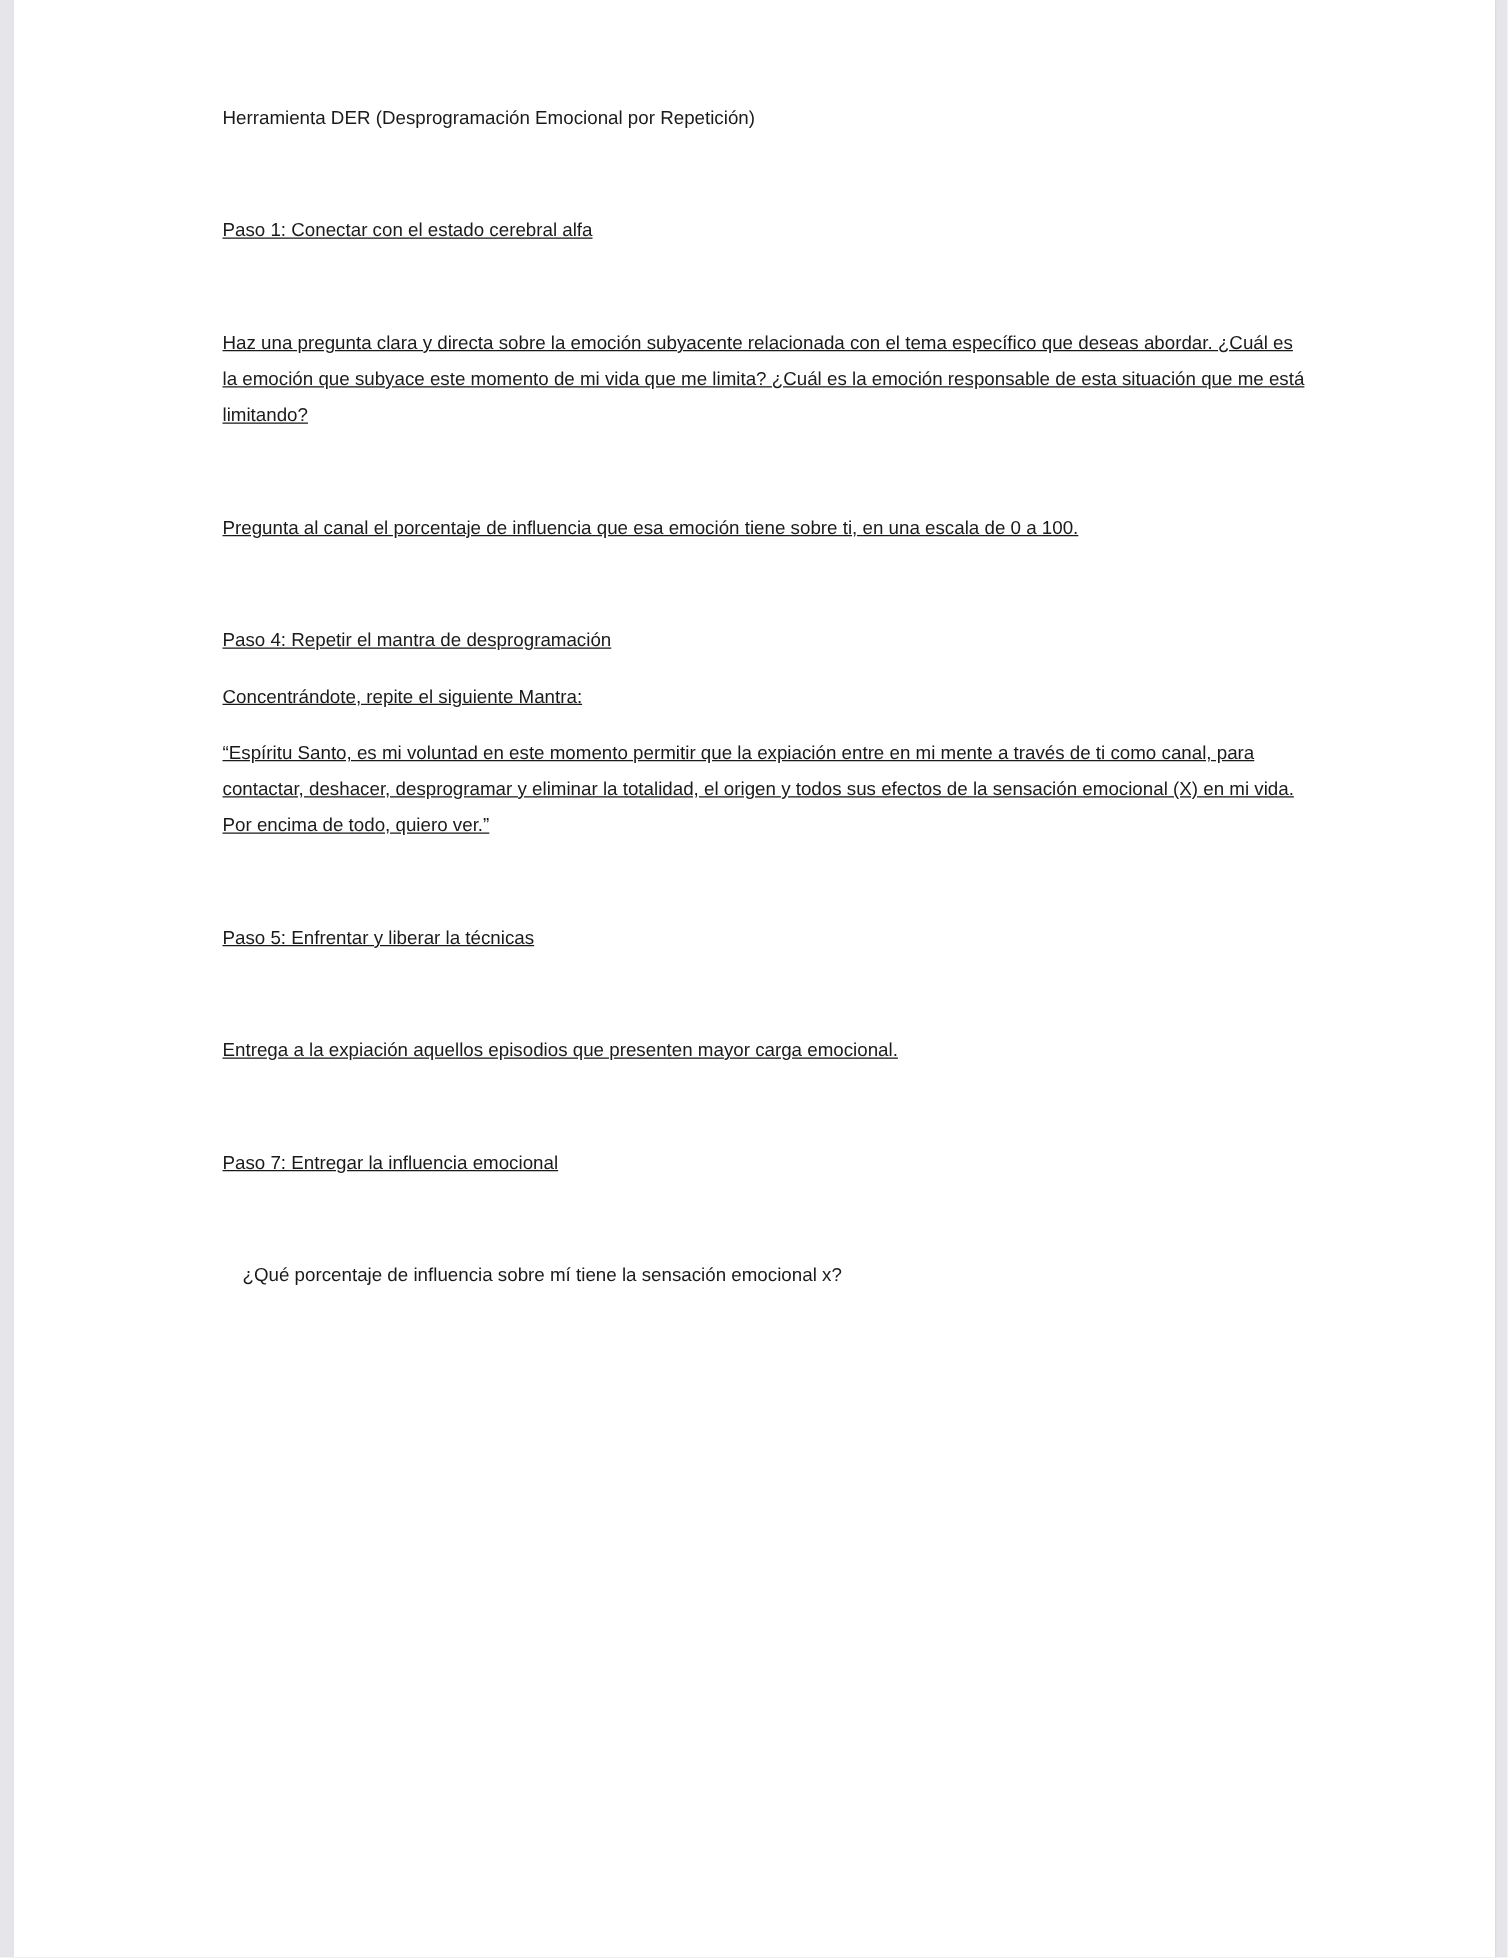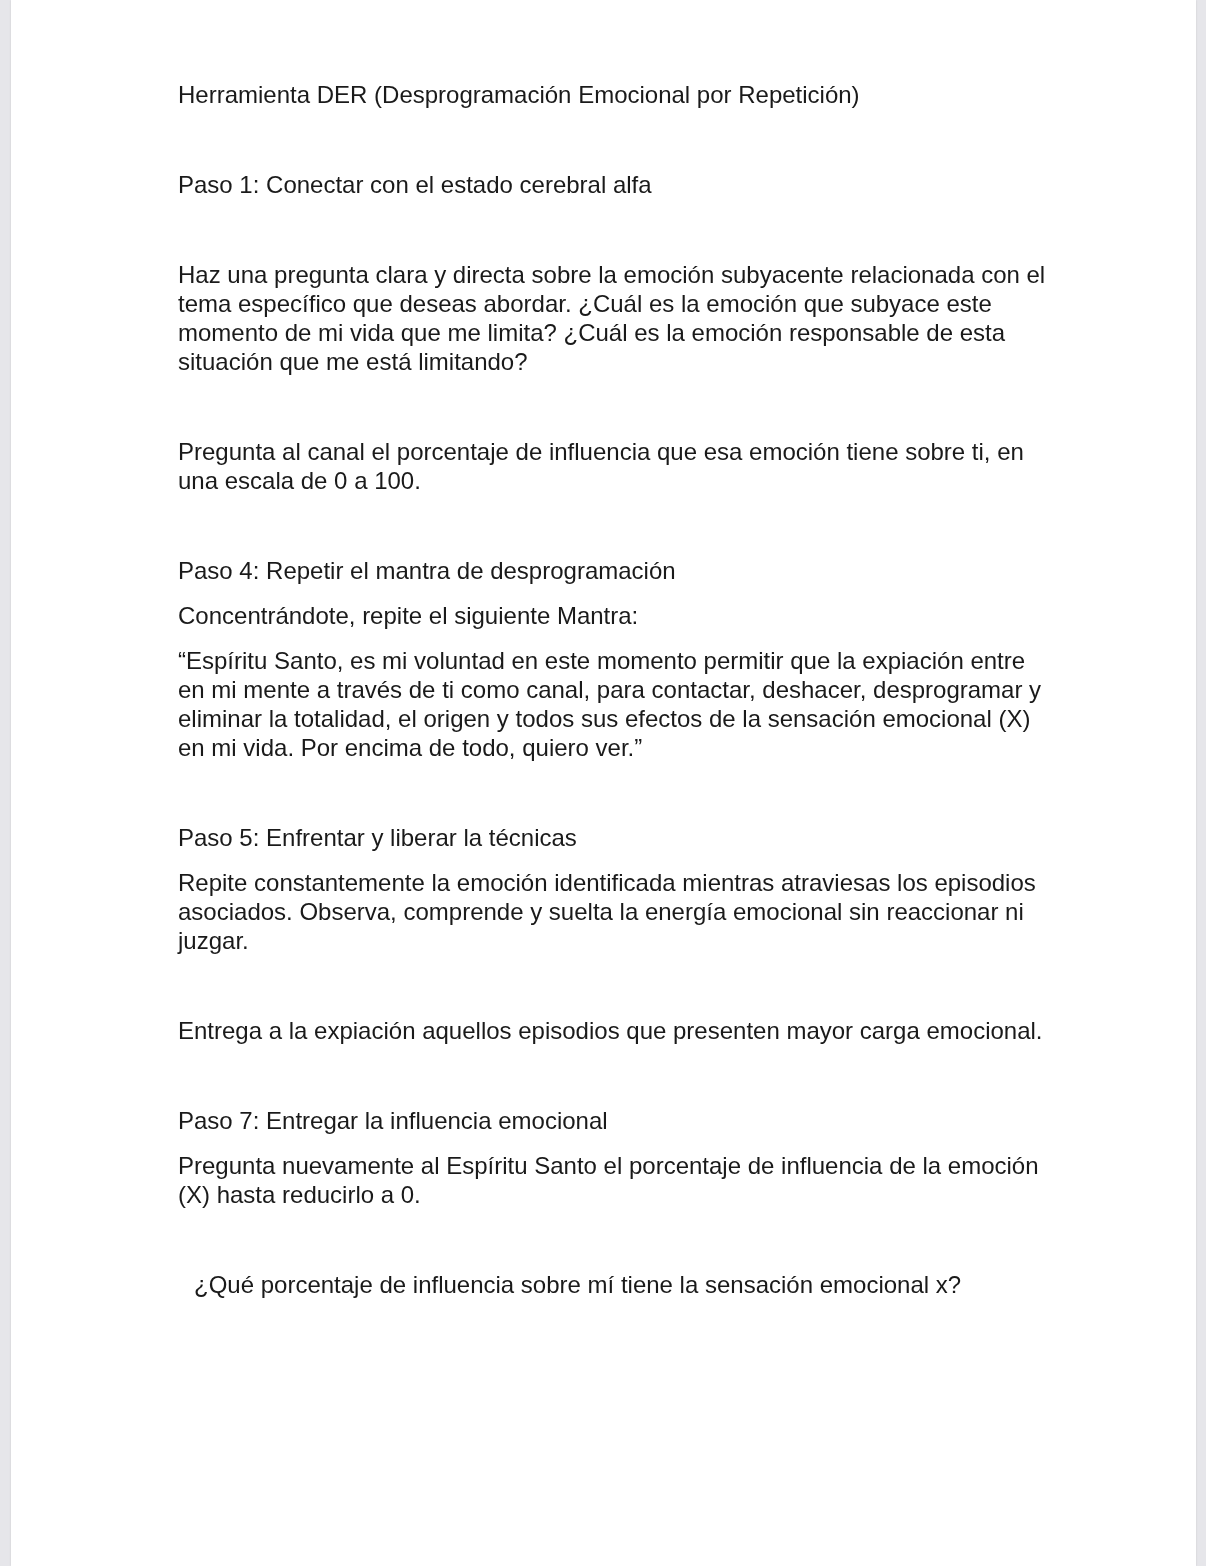--- a/index.html
+++ b/index.html
@@ -8,24 +8,24 @@
     background:#e6e6ea;
     font-family:"Liberation Sans", sans-serif;
   }
   .page {
     position:absolute; left:11px; top:0; width:1185px; height:1566px;
     background:#ffffff;
     box-shadow: 0 0 2px rgba(0,0,0,0.12);
   }
   .content {
     position:absolute; left:167px; top:80px; width:870px;
-    color:#1a1a1a; font-size:24px; line-height:29px;
+    color:#1a1a1a; font-size:15px; line-height:29px;
   }
   .title { margin:0 0 61px 0; }
-  .section { margin:2px 0 61px 0; }
+  .section { margin:2px 0 61px 0;text-decoration:underline; }
   .heading { margin:0 0 16px 0; }
   .para { margin:0 0 16px 0; }
   .section .para:last-child { margin-bottom:0; }
   .question { margin:16px; }
 </style>
 </head>
 <body>
 
 <div class="page">
   <div class="content">
@@ -44,27 +44,25 @@
     </div>
 
     <div class="section">
       <p class="heading">Paso 4: Repetir el mantra de desprogramación</p>
       <p class="para">Concentrándote, repite el siguiente Mantra:</p>
       <p class="para">“Espíritu Santo, es mi voluntad en este momento permitir que la expiación entre en mi mente a través de ti como canal, para contactar, deshacer, desprogramar y eliminar la totalidad, el origen y todos sus efectos de la sensación emocional (X) en mi vida. Por encima de todo, quiero ver.”</p>
     </div>
 
     <div class="section">
       <p class="heading">Paso 5: Enfrentar y liberar la técnicas</p>
-      <p class="para">Repite constantemente la emoción identificada mientras atraviesas los episodios asociados. Observa, comprende y suelta la energía emocional sin reaccionar ni juzgar.</p>
     </div>
 
     <div class="section">
       <p class="para">Entrega a la expiación aquellos episodios que presenten mayor carga emocional.</p>
     </div>
 
     <div class="section">
       <p class="heading">Paso 7: Entregar la influencia emocional</p>
-      <p class="para">Pregunta nuevamente al Espíritu Santo el porcentaje de influencia de la emoción (X) hasta reducirlo a 0.</p>
     </div>
 
     <p class="question">¿Qué porcentaje de influencia sobre mí tiene la sensación emocional x?</p>
   </div>
 </div>
 
 </body></html>

